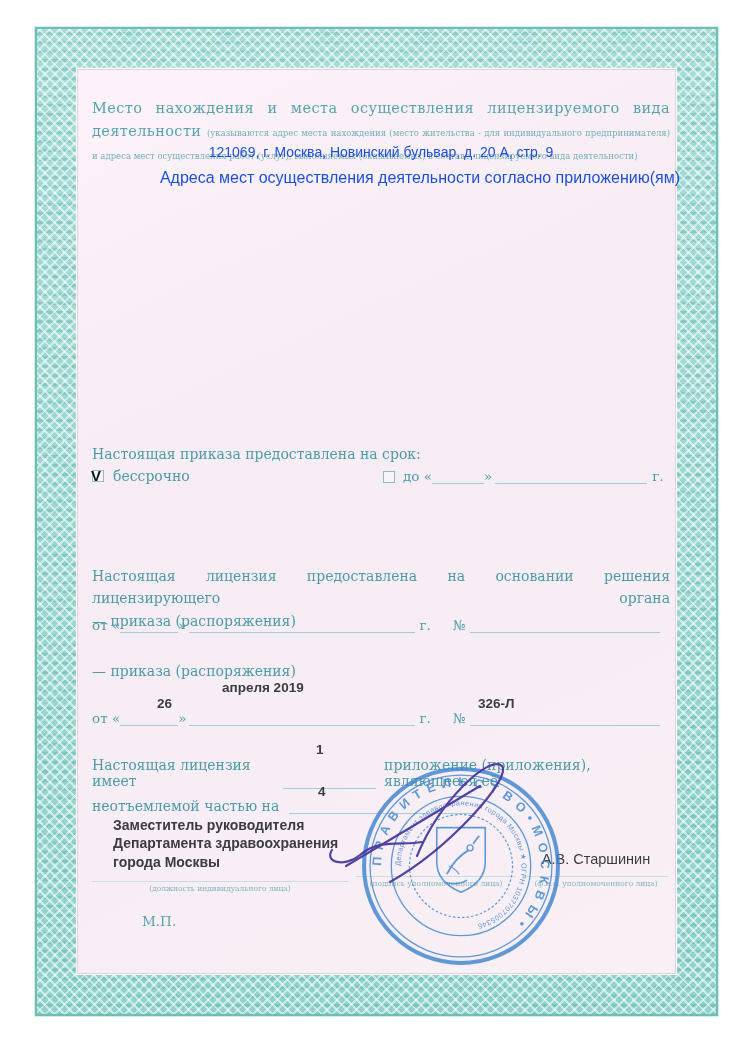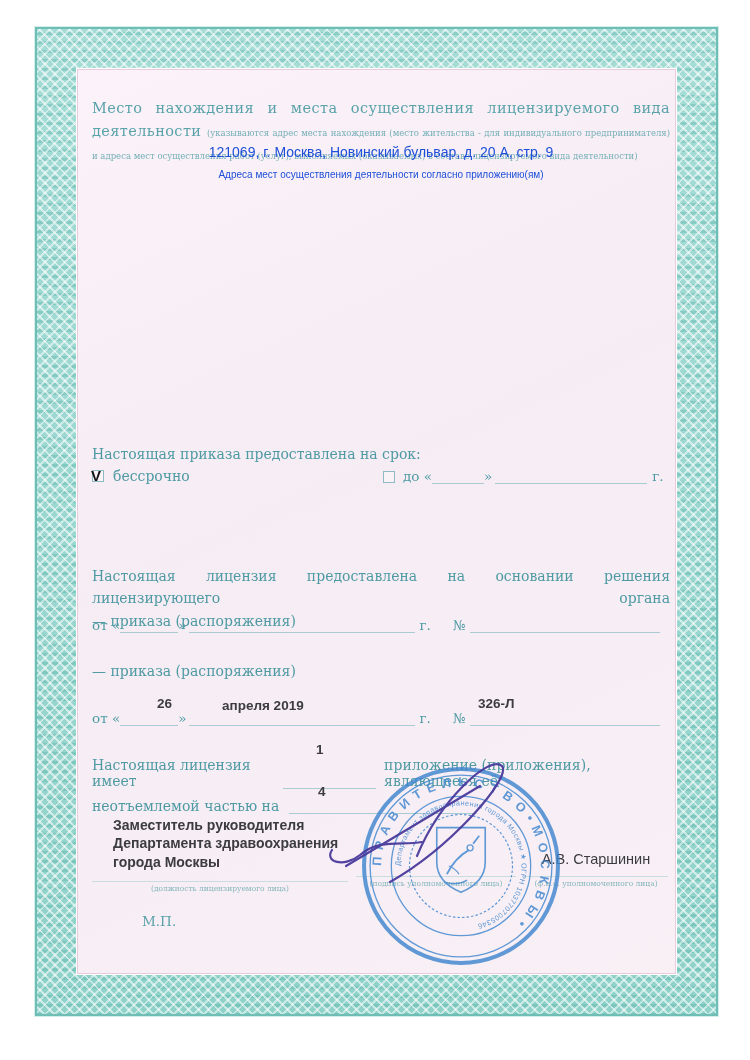--- a/index.html
+++ b/index.html
@@ -26,22 +26,22 @@
   .ink   { color:#4e9aa3; }
   .bold-fill { font-family:"Liberation Sans", sans-serif; font-weight:normal; color:#1d4ed8; }
 
   .loc-head { position:absolute; left:92px; top:96px; width:578px;
               text-align:justify; line-height:1.45; }
   .loc-head .t1 { font-size:14.5px; color:#5aa2aa; letter-spacing:.4px; }
   .loc-head .t2 { font-size:8.5px; color:#74aeb6; }
 
   .addr  { position:absolute; left:92px; top:144px; width:578px; text-align:center;
            font-size:14px; }
-  .addr2 { position:absolute; left:82px; top:169px; width:598px; text-align:center;
-           font-size:10px; }
+  .addr2 { position:absolute; left:82px; top:169px; width:598px; text-align:right;
+           font-size:16px; }
 
   .term-label { position:absolute; left:92px; top:446px; font-size:14px; }
 
   .cb-row-left { position:absolute; left:92px; top:468px; display:flex; align-items:center; }
   .checkbox { width:12px; height:12px; border:1px solid #8fbcc2; background:rgba(255,255,255,.4);
               position:relative; display:inline-block; }
   .checkbox .mark { position:absolute; left:-2px; top:-4px; font-family:"Liberation Sans",sans-serif;
                     font-weight:700; font-size:15px; color:#111; }
   .cb-label { margin-left:9px; font-size:14px; }
 
@@ -129,21 +129,21 @@
     <span class="sp">г.</span>
     <span class="sp" style="margin-left:18px;">№</span>
     <span class="blank" style="width:190px;"></span>
   </div>
 
   <div class="para ink" style="top:660px;">
     <div>— приказа (распоряжения)</div>
   </div>
 
   <span class="filled" style="left:157px; top:696px;">26</span>
-  <span class="filled" style="left:222px; top:698px;">апреля 2019</span>
+  <span class="filled" style="left:222px; top:680px;">апреля 2019</span>
   <span class="filled" style="left:478px; top:696px;">326-Л</span>
 
   <div class="date-row ink" style="top:710px;">
     <span>от «</span>
     <span class="blank" style="width:58px;"></span>
     <span>»</span>
     <span class="blank" style="width:226px; margin-left:3px;"></span>
     <span class="sp">г.</span>
     <span class="sp" style="margin-left:18px;">№</span>
     <span class="blank" style="width:190px;"></span>
@@ -157,21 +157,21 @@
   </div>
 
   <span class="filled" style="left:318px; top:784px;">4</span>
   <div class="integral-row ink">
     <span>неотъемлемой частью на</span>
     <span class="blank" style="width:188px; margin-left:10px;"></span>
   </div>
 
   <div class="signer-pos">Заместитель руководителя Департамента здравоохранения города Москвы</div>
   <div class="sig-line" style="left:92px; top:881px; width:256px;"></div>
-  <div class="caption" style="left:120px; top:884px; width:200px;">(должность лицензируемого лица)</div>
+  <div class="caption" style="left:120px; top:884px; width:200px;">(должность индивидуального лица)</div>
 
   <div class="sig-line" style="left:356px; top:876px; width:160px;"></div>
   <div class="caption" style="left:346px; top:879px; width:180px; z-index:1;">(подпись уполномоченного лица)</div>
 
   <div class="signer-name">А.В. Старшинин</div>
   <div class="sig-line" style="left:524px; top:876px; width:144px;"></div>
   <div class="caption" style="left:524px; top:879px; width:144px;">(ф.и.о. уполномоченного лица)</div>
 
   <div class="mp">М.П.</div>
 

